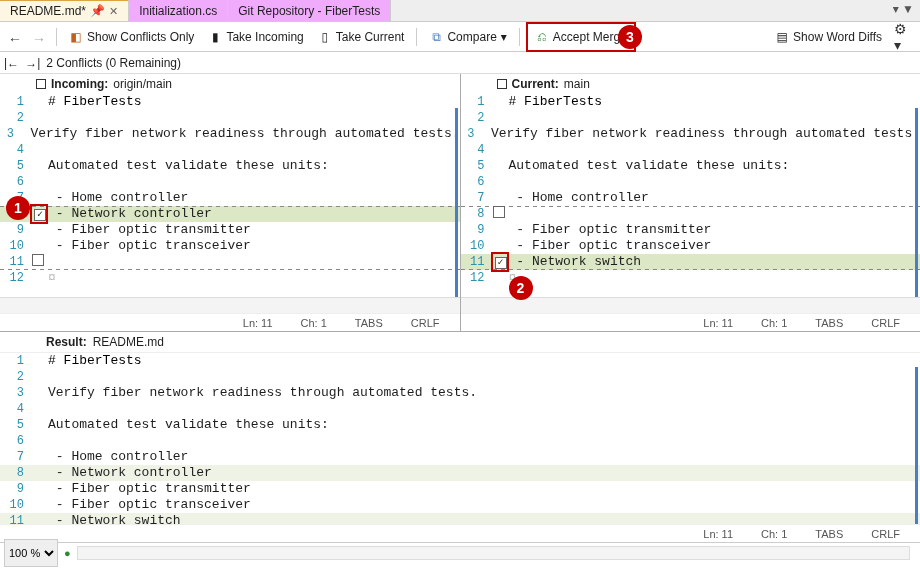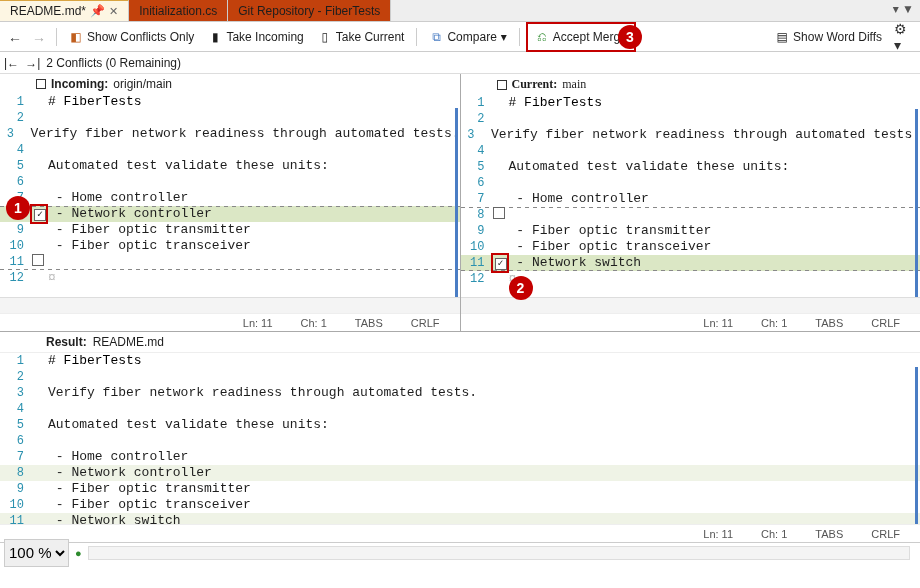--- a/index.html
+++ b/index.html
@@ -1,18 +1,18 @@
 <!DOCTYPE html>
 <html><head>
 <meta charset="utf-8">
 <style>
 * { margin: 0; padding: 0; box-sizing: border-box; }
 body { font-family: "Segoe UI", Arial, sans-serif; font-size: 12px; background: #fff; color: #1e1e1e; width: 920px; height: 588px; overflow: hidden; }
 .tabs { display: flex; background: #eee; border-bottom: 1px solid #ccc; height: 22px; position: relative; }
-.tab { padding: 3px 10px; border-right: 1px solid #ccc; background: #c2410c; display: flex; align-items: center; gap: 4px; font-size: 12px; }
+.tab { padding: 3px 10px; border-right: 1px solid #ccc; background: #f0abfc; display: flex; align-items: center; gap: 4px; font-size: 12px; }
 .tab.active { background: #fdf6e3; border-top: 2px solid #d9a441; margin-top: -1px; }
 .tab .close { font-size: 11px; color: #666; }
 .tab .pin { color: #c29244; }
 .tabmenu { margin-left: auto; display: flex; gap: 6px; padding: 2px 6px; color: #555; }
 .toolbar { display: flex; align-items: center; height: 30px; border-bottom: 1px solid #ccc; padding: 0 4px; gap: 2px; }
 .toolbar .navbtn { width: 22px; height: 22px; display: flex; align-items: center; justify-content: center; font-size: 14px; color: #333; }
 .toolbar .sep { width: 1px; height: 18px; background: #ccc; margin: 0 4px; }
 .tbtn { display: flex; align-items: center; gap: 4px; padding: 2px 6px; height: 24px; font-size: 12px; }
 .tbtn .ico { width: 14px; height: 14px; display: inline-flex; align-items: center; justify-content: center; }
 .accept-outline { border: 2.5px solid #c40000; padding: 1px; }
@@ -41,21 +41,21 @@
 .cb.checked::before { content: "✓"; color: #333; }
 .cb-outline { border: 2.5px solid #c40000; padding: 0px; display: inline-block; }
 .statusbar { display: flex; align-items: center; height: 18px; font-size: 11px; color: #555; padding: 0 6px; border-top: 1px solid #eee; }
 .statusbar .spacer { flex: 1; }
 .statusbar span { margin: 0 14px; }
 .scrollh { height: 16px; background: #f4f4f4; border-top: 1px solid #ddd; position: relative; }
 .scrollh::before, .scrollh::after { content: ""; position: absolute; top: 3px; width: 10px; height: 10px; }
 .result-header { display: flex; gap: 6px; padding: 3px 8px; border-bottom: 1px solid #eee; font-size: 12px; }
 .result { height: 210px; display: flex; flex-direction: column; }
 .bottombar { display: flex; align-items: center; height: 20px; border-top: 1px solid #ccc; padding: 0 4px; font-size: 11px; }
-.bottombar select { font-size: 15px; border: 1px solid #ccc; height: 28px; }
+.bottombar select { font-size: 11px; border: 1px solid #ccc; height: 28px; }
 .vline { position: absolute; right: 2px; top: 14px; width: 3px; background: #4a7dc4; }
 </style>
 </head>
 <body>
 
 <div class="tabs">
   <div class="tab active">
     <span>README.md*</span>
     <span class="pin">📌</span>
     <span class="close">✕</span>
@@ -192,21 +192,21 @@
         <span>Ch: 1</span>
         <span>TABS</span>
         <span>CRLF</span>
       </div>
   </div>
 
   <div class="pane">
     <div class="callout" style="left:48px; top:202px;">
         <span>2</span>
       </div>
-    <div class="pane-header" style="padding-left:36px;font-family:Liberation Serif, serif;">
+    <div class="pane-header" style="padding-left:36px;">
       <span class="sq"></span>
       <b>Current:</b>
       <span>main</span>
     </div>
     <div class="code">
       <div class="vline" style="height:198px;"></div>
       <div class="line">
           <div class="gutter">1</div>
           <div class="gutter2"></div>
           <div class="linecontent comment"># FiberTests</div>

